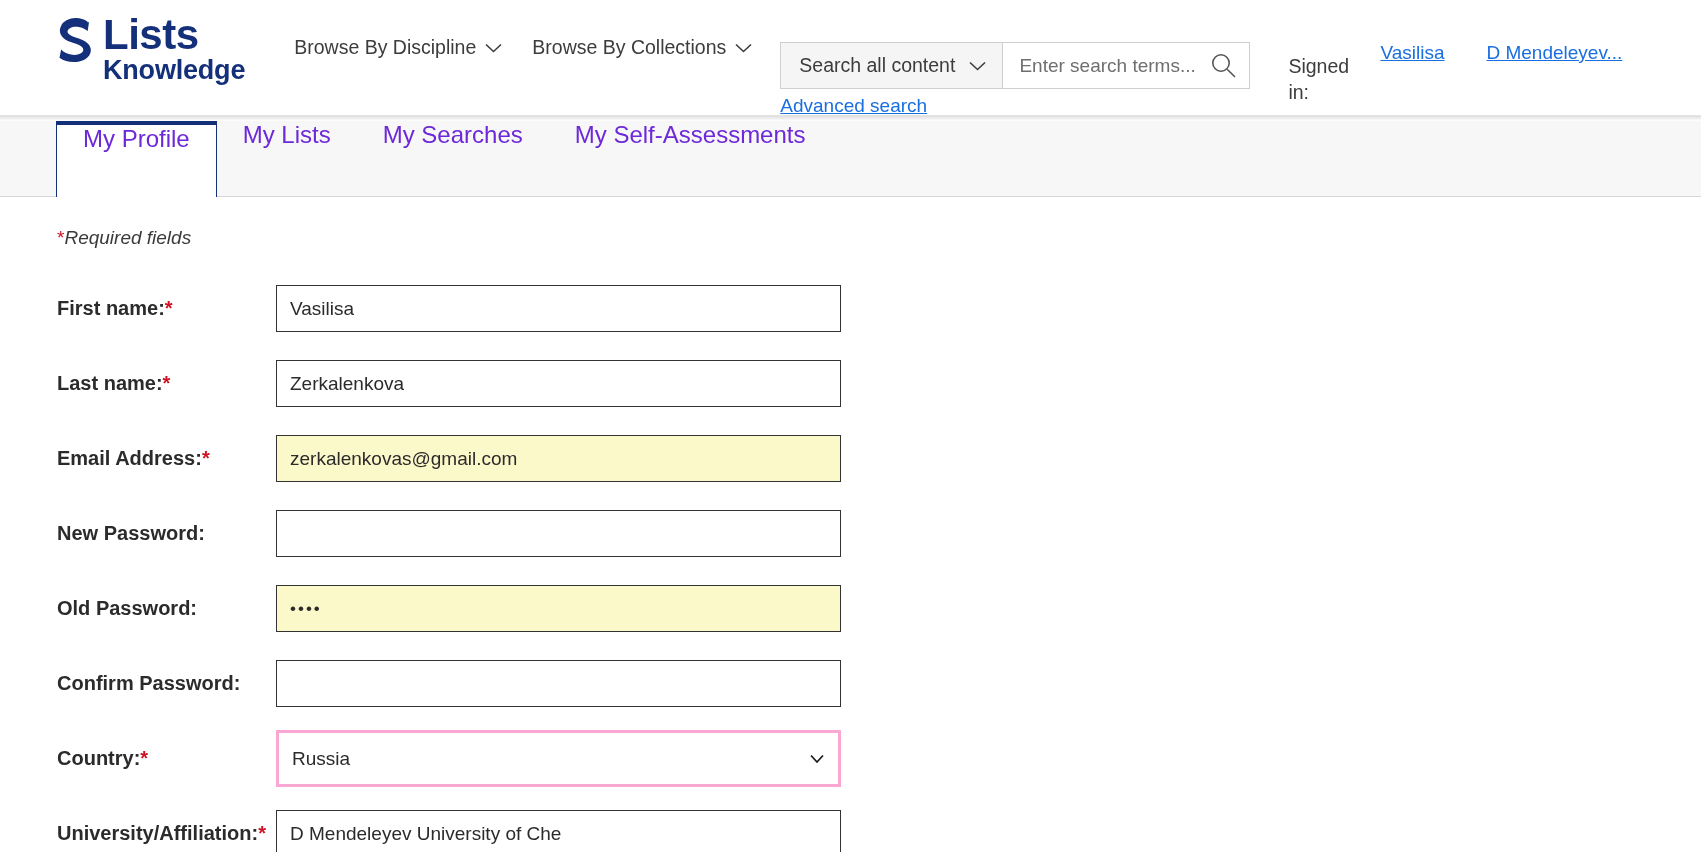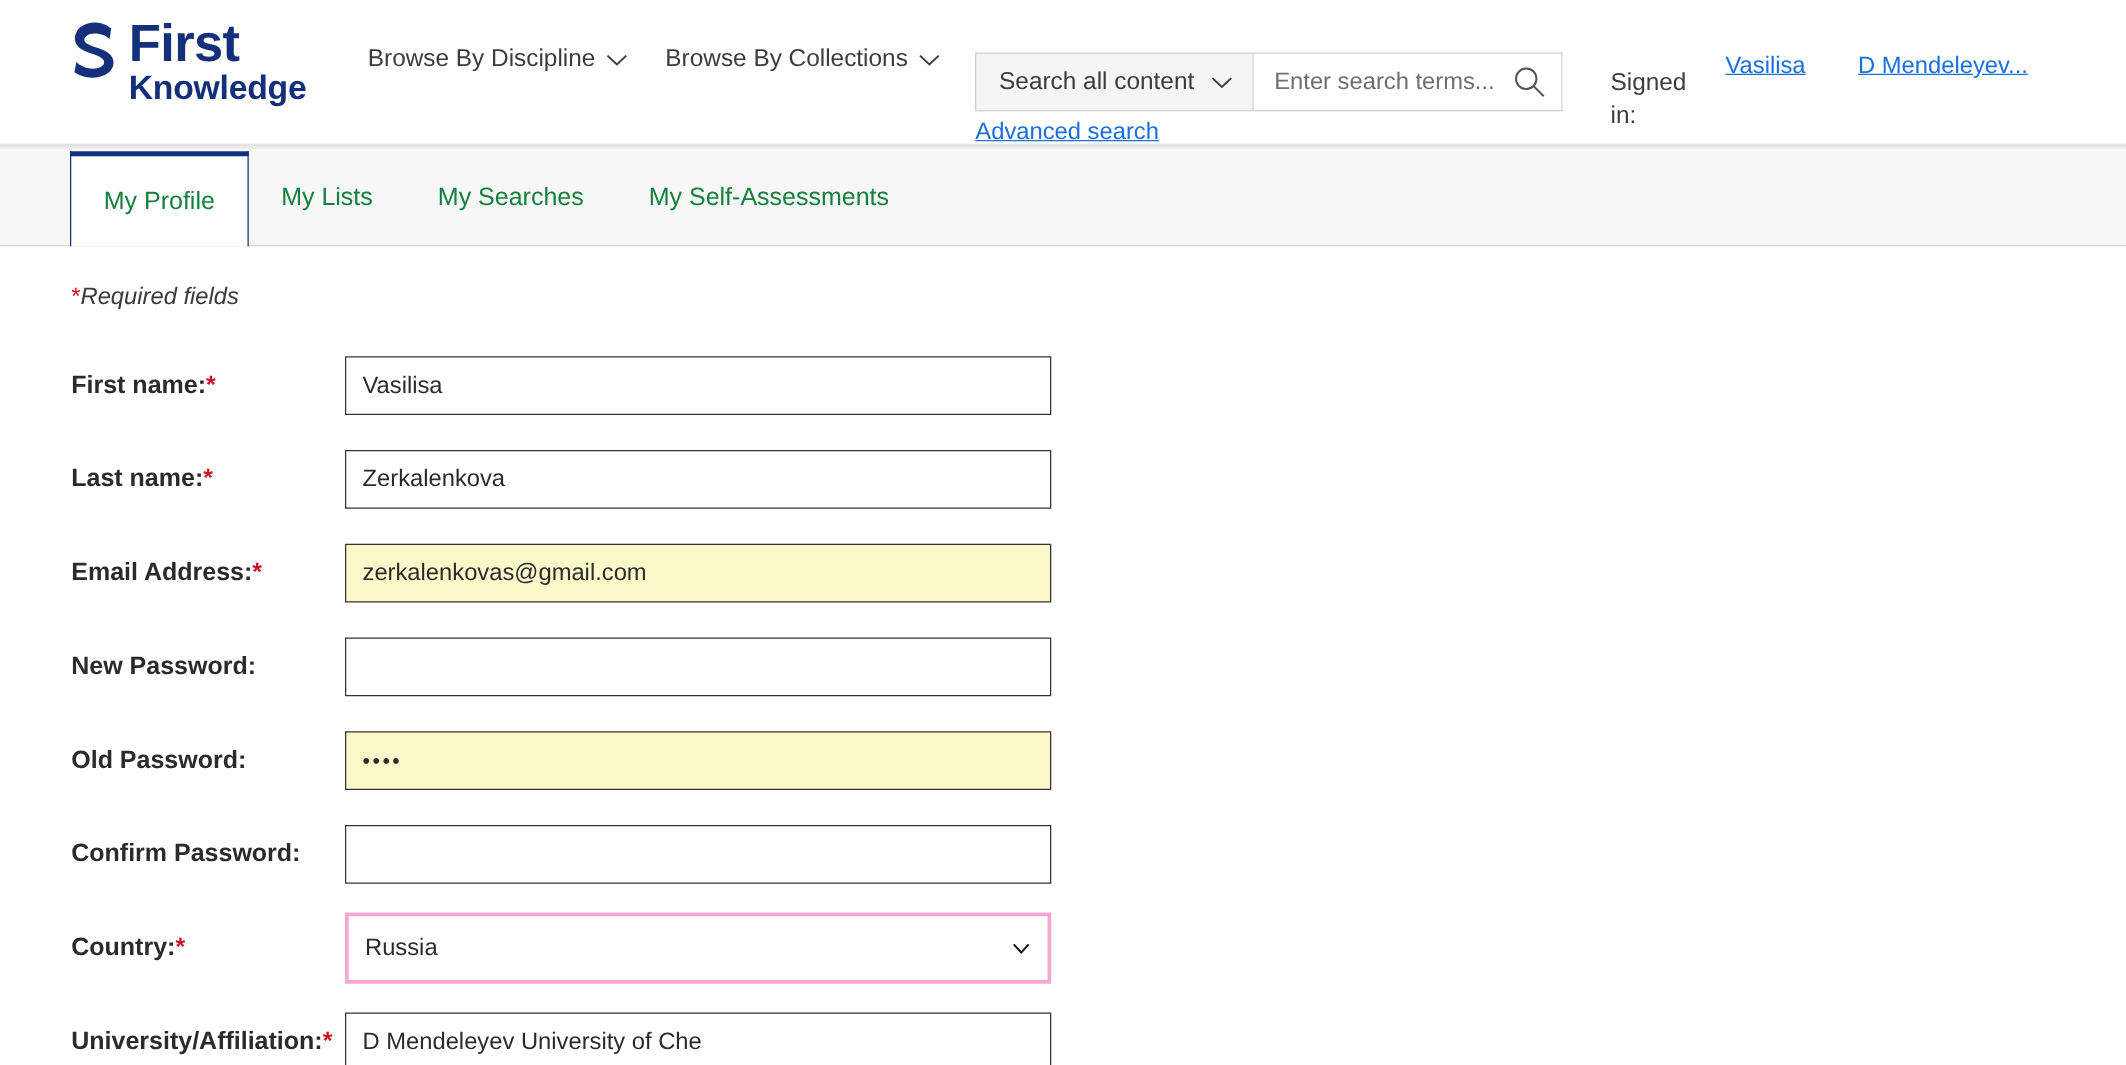--- a/index.html
+++ b/index.html
@@ -157,24 +157,24 @@
   .tabbar {
     position: relative;
     height: 76px;
     background: #f7f7f7;
     border-bottom: 1px solid #d6d6d6;
     display: flex;
     align-items: stretch;
     padding-left: 56px;
   }
   .tab {
-    display: flex; align-items: center;
+    display: flex; 
     padding: 0 26px;
-    font-size: 20px;
-    color: #15803d;
+    font-size: 24px;
+    color: #6d28d9;
     cursor: pointer;
     position: relative;
     white-space: nowrap;
   }
   .tab.active {
     background: #ffffff;
     border-top: 4px solid #15307b;
     border-left: 1px solid #15307b;
     border-right: 1px solid #15307b;
     margin-bottom: -1px;
@@ -254,21 +254,21 @@
 
 <div class="header">
   <div class="header-inner">
 
     <div class="logo-block">
       <svg class="logo-mark" viewBox="0 0 40 52">
         <path fill="#15307b" d="M31.5 6.2c-3.6-2.6-8.2-3.6-12.6-3.4C12.1 3.1 6.2 6.4 4.4 11.6c-1.6 4.7.6 9.1 4.8 11.8 3.3 2.1 7.6 3.2 11.4 4.6 2.6 1 5.1 2.2 6.2 4 .9 1.5.6 3.3-.8 4.6-2.2 2-6.2 2.6-9.9 2.2-4.4-.5-8.3-2.4-11-5.2l-1.6 8.1c3.9 2.9 9 4.3 14 4.4 7.3.2 14.2-2.8 16.6-8.3 2.1-4.9-.3-9.6-4.8-12.4-3.5-2.2-8-3.3-11.8-4.7-2.4-.9-4.7-2-5.6-3.6-.8-1.4-.4-3 1-4.2 2.2-1.9 6.1-2.4 9.6-1.9 3.6.5 6.8 2 9.2 4.1l1.3-8.9z"></path>
         <path fill="#15307b" d="M8.2 9.6c2.8-3 7.4-4.7 12-4.7 4.2 0 8 1.2 11 3.4l.4-2.6C28.3 3.2 23.9 1.9 19.4 2 13.4 2.1 8 4.7 5.4 9.1l2.8.5z"></path>
       </svg>
       <span class="logo-words">
-        <span class="logo-sage">First</span>
+        <span class="logo-sage">Lists</span>
         <span class="logo-knowledge">Knowledge</span>
       </span>
     </div>
 
     <div class="nav-group">
       <div class="nav-item">
         <span>Browse By Discipline</span>
         <svg class="chev" viewBox="0 0 17 10">
           <path d="M1 1.5 L8.5 8.5 L16 1.5" fill="none" stroke="#3c3c3c" stroke-width="1.6"></path>
         </svg>

